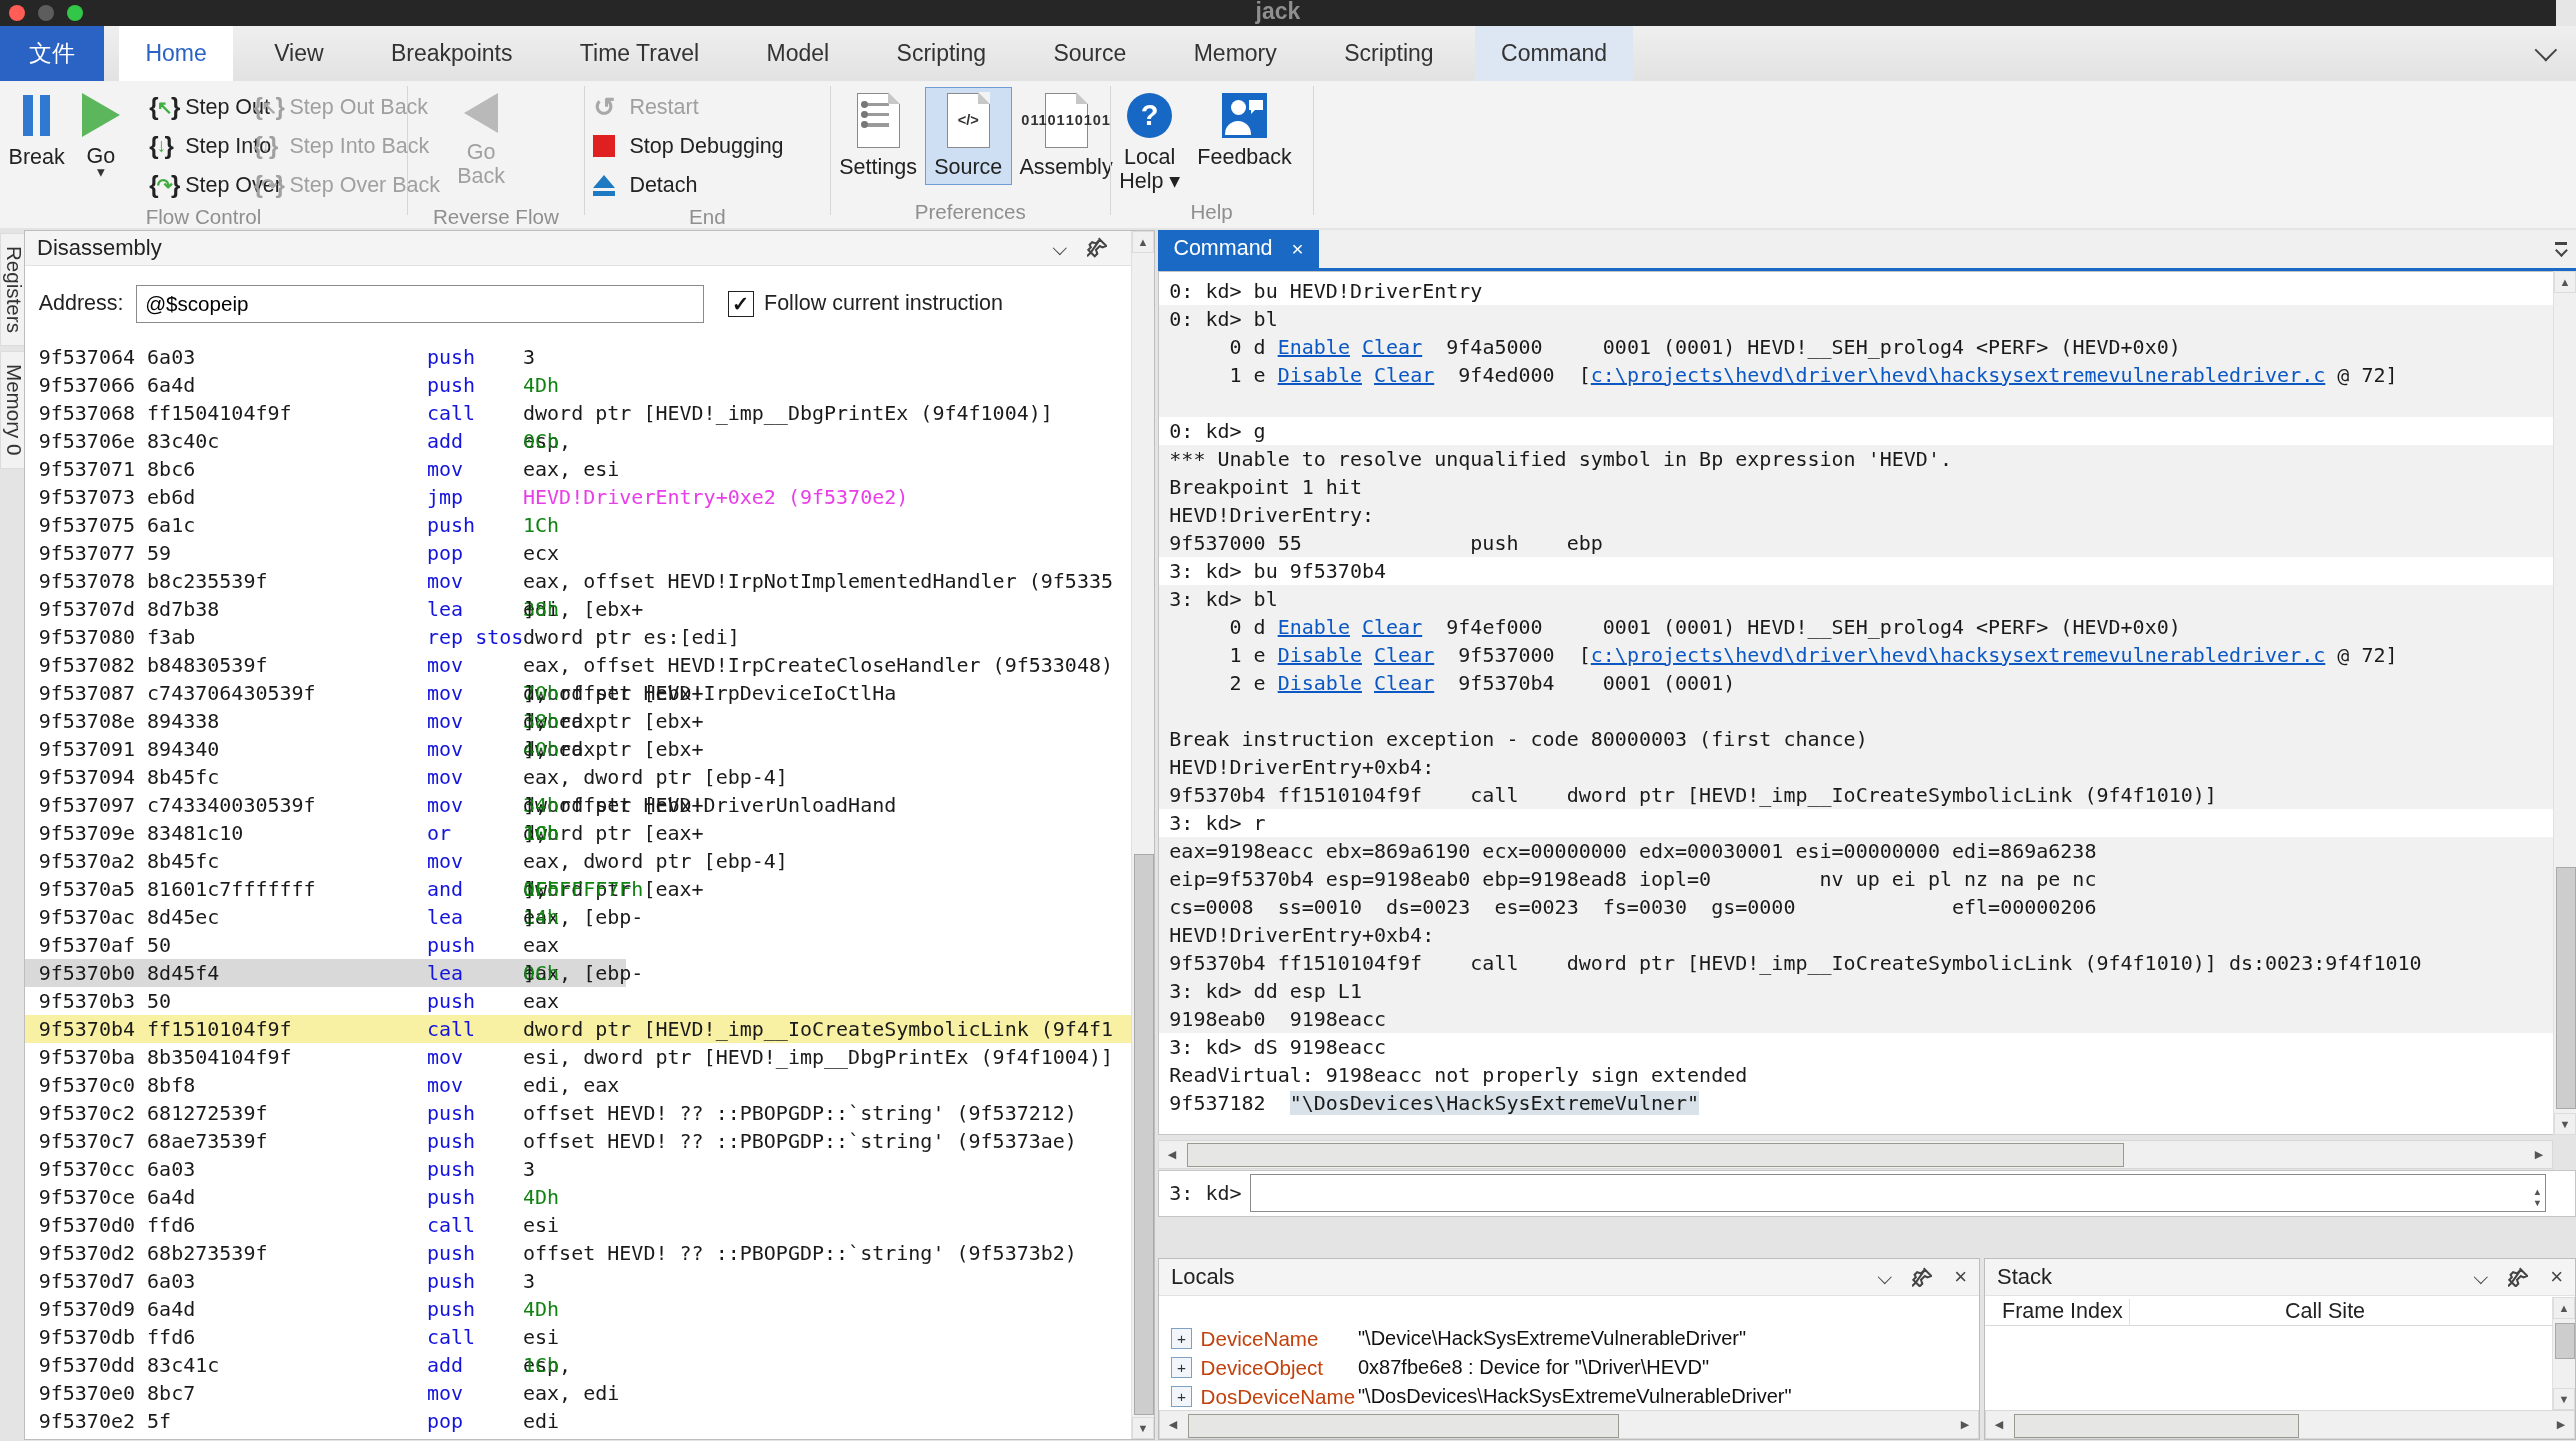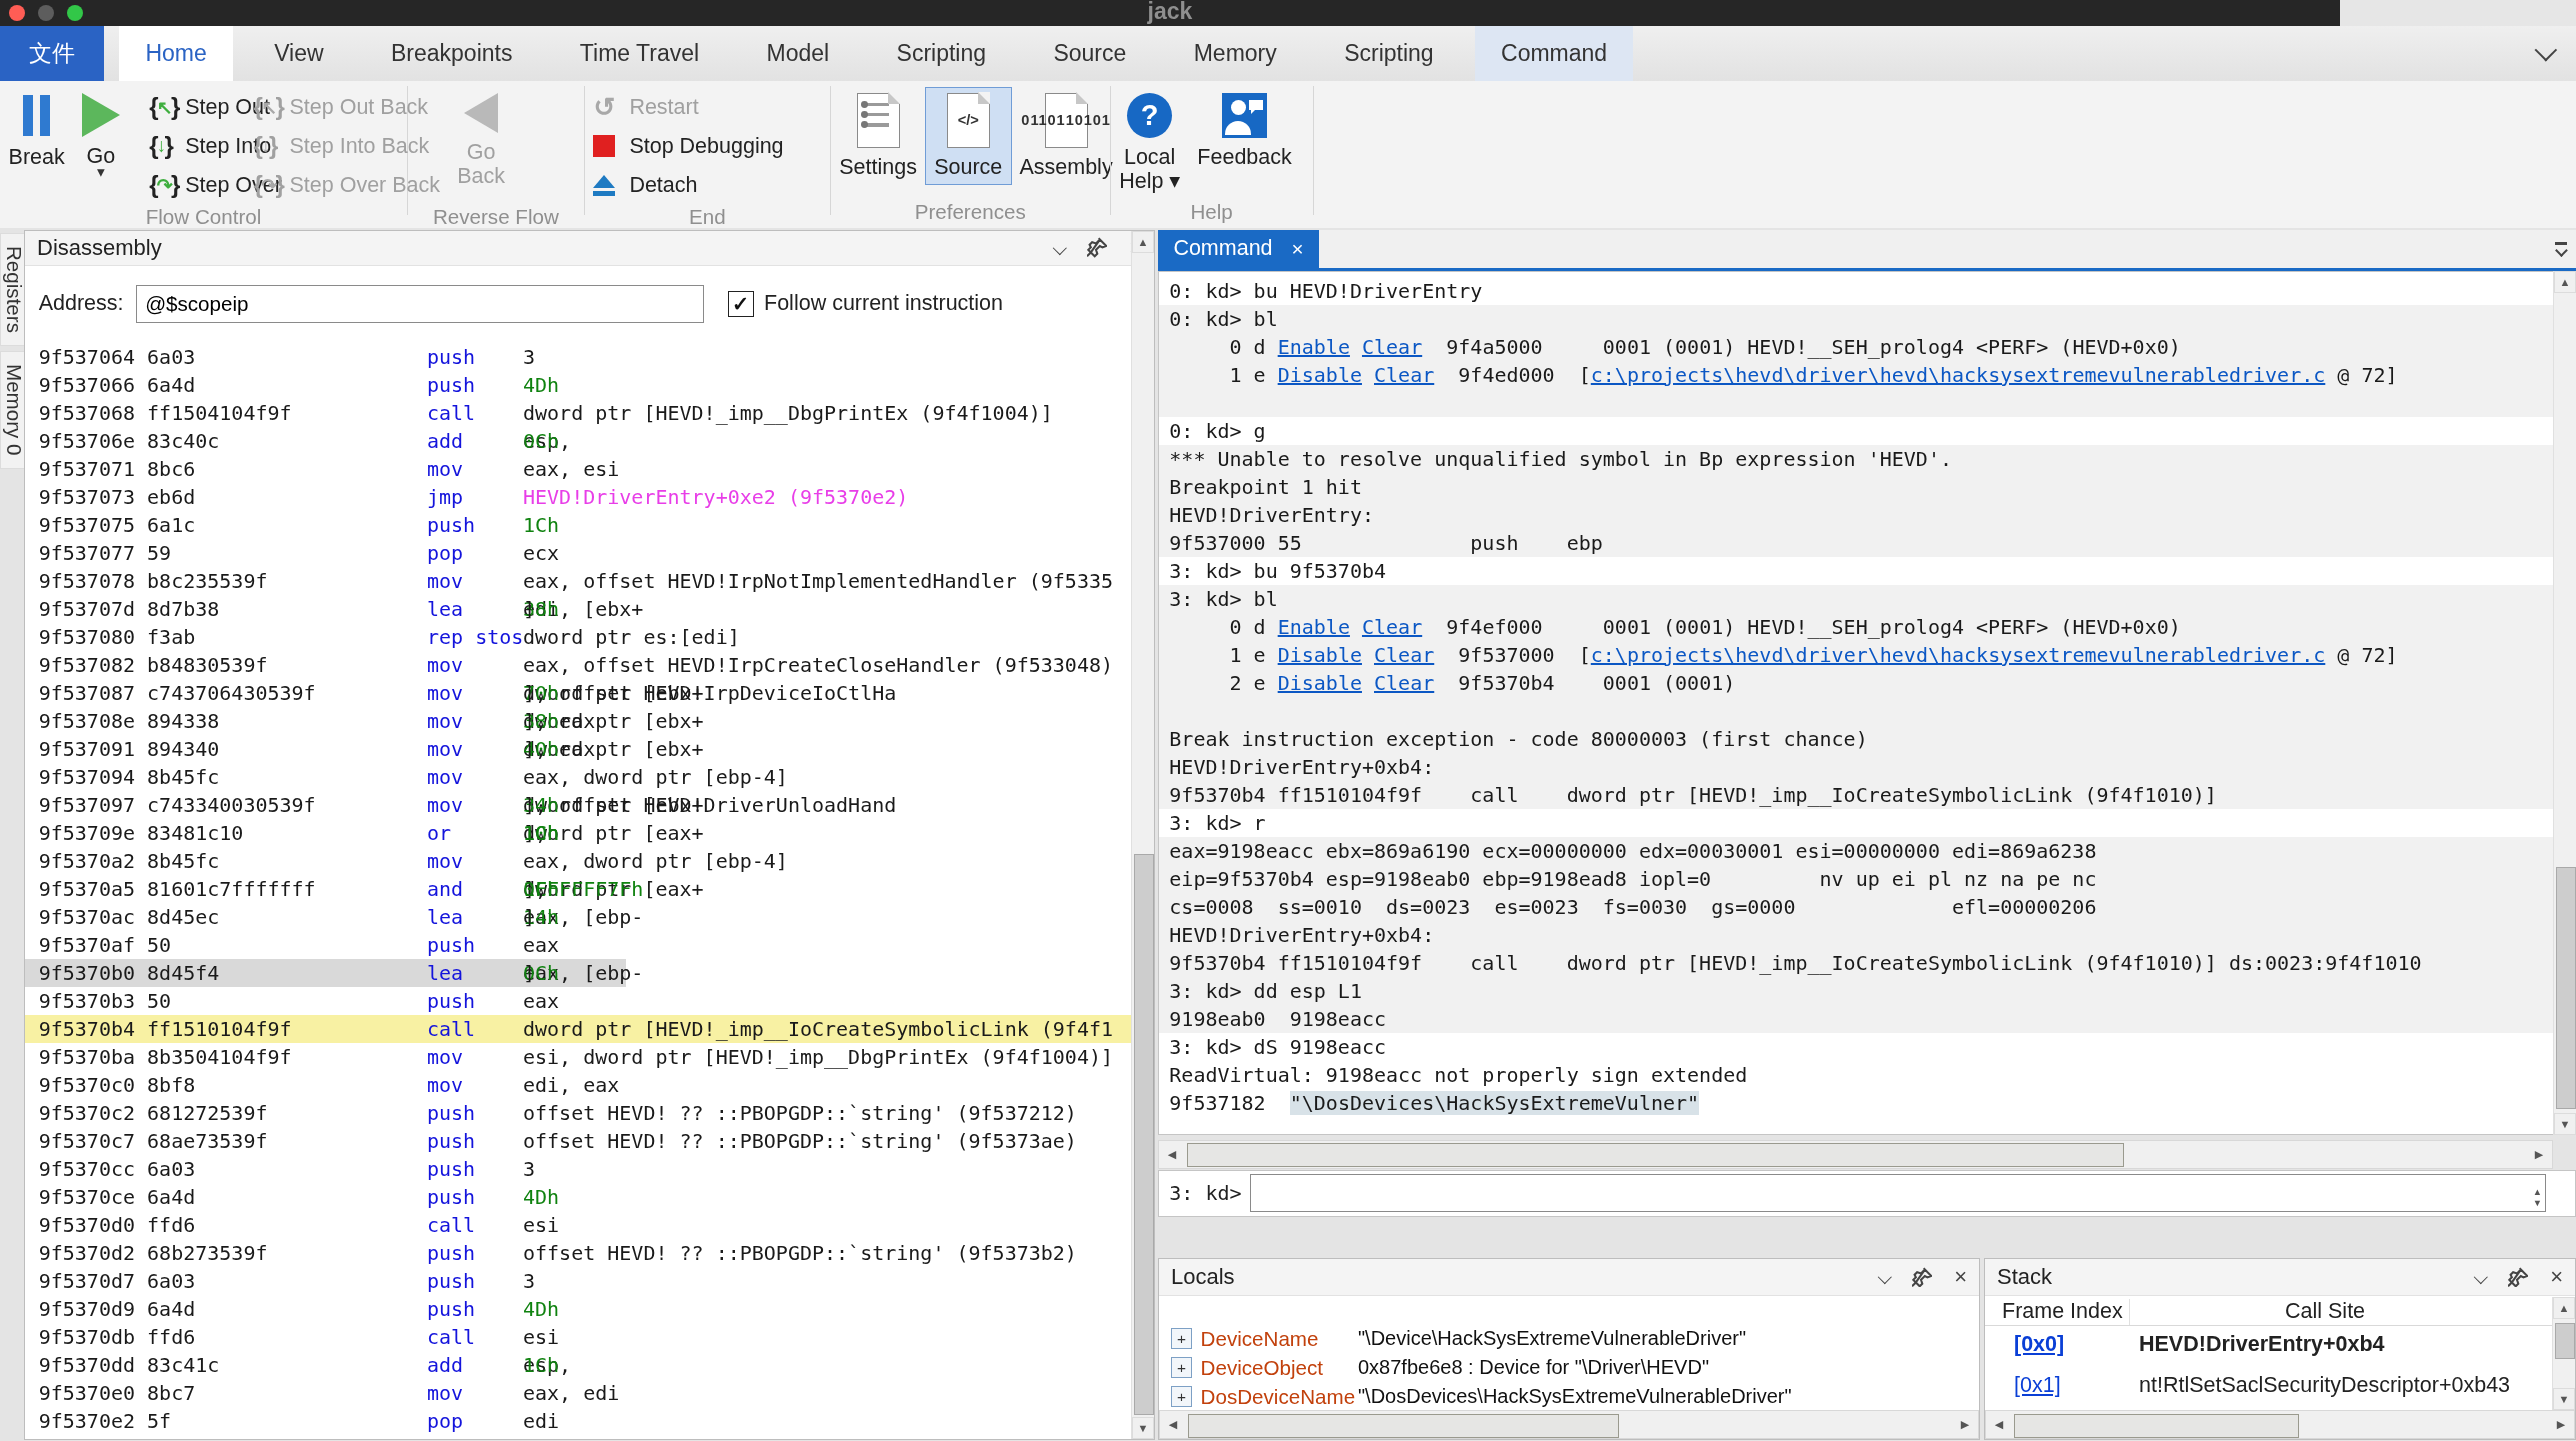--- a/index.html
+++ b/index.html
@@ -1,20 +1,20 @@
 <!DOCTYPE html>
 <html style="--accent: #1a6ac5; --file_tab: #2a63c4; --link: #0b57c4; --mnemonic: #1414dc; --numgreen: #0f820f; --jumpmag: #e83ee8; --curline: #f8f1a3; --strsel: #d8e2e8; --stop_red: #e02020; --go_green: #5cb75c; --detach_blue: #1e7ac2; --help_blue: #1768c4;font-size:13.7px"><head>
 <meta charset="utf-8">
 <style>
   html,body{margin:0;padding:0;}
   body{width:2576px;height:1442px;overflow:hidden;background:#e6e6e6;
        font-family:"Liberation Sans",sans-serif;color:#222;
        -webkit-font-smoothing:antialiased;}
   
-  .titlebar{position:absolute;left:0;top:0;width:2340px;height:26px;background:#262626;}
+  .titlebar{position:absolute;left:0;top:0;width:2556px;height:26px;background:#262626;}
   .tl{position:absolute;top:5.1px;width:16.3px;height:16.3px;border-radius:50%;}
   .tl.r{left:8.6px;background:#ff5d55;}
   .tl.y{left:38px;background:#5d5d5d;}
   .tl.g{left:67px;background:#32c748;}
   .wtitle{position:absolute;left:0;top:0;width:100%;height:26px;text-align:center;
           line-height:22px;font-size:23px;font-weight:bold;color:#8f8f8f;}
   
   .tabrow{position:absolute;left:0;top:26px;width:2576px;height:55px;
           background:linear-gradient(#efefef,#e2e2e2);display:flex;align-items:stretch;}
   .ftab{background:var(--file_tab);color:#fff;font-size:23px;display:flex;align-items:center;
@@ -702,33 +702,20 @@
             <path d="M9 1 L15 7 L12 8 L10 7 L7 10 L8 13 L6 15 L3 12 L0 15 M3 12 L1 10 L3 8 L2 6 L4 4 L7 5 L10 2 Z"></path>
           </svg>
       </span>
       <span class="hicon xicon">×</span>
     </div>
     <div class="colhdr">
       <span style="left:17px">Frame Index</span>
       <span style="left:300px">Call Site</span>
       <span class="coldiv" style="left:144px"></span>
     </div>
-    <div class="rowsclip" id="stack-rows">
-        <div class="srow b">
-          <a class="slink">[0x0]</a>
-          <span class="ssite">HEVD!DriverEntry+0xb4</span>
-        </div>
-        <div class="srow">
-          <a class="slink">[0x1]</a>
-          <span class="ssite">nt!RtlSetSaclSecurityDescriptor+0xb43</span>
-        </div>
-        <div class="srow">
-          <span class="ssite"></span>
-        </div>
-      </div>
     <div class="vsb" style="top:38px;bottom:29px">
       <div class="sbtn" style="top:0">▲</div>
       <div class="sthumb" style="top:26px;height:34px"></div>
       <div class="sbtn" style="bottom:0">▼</div>
     </div>
     <div class="hsb" style="left:0;right:0;bottom:0">
       <div class="hbtn" style="left:0">◀</div>
       <div class="hthumb" style="left:27.5px;width:283px"></div>
       <div class="hbtn" style="right:0">▶</div>
     </div>

